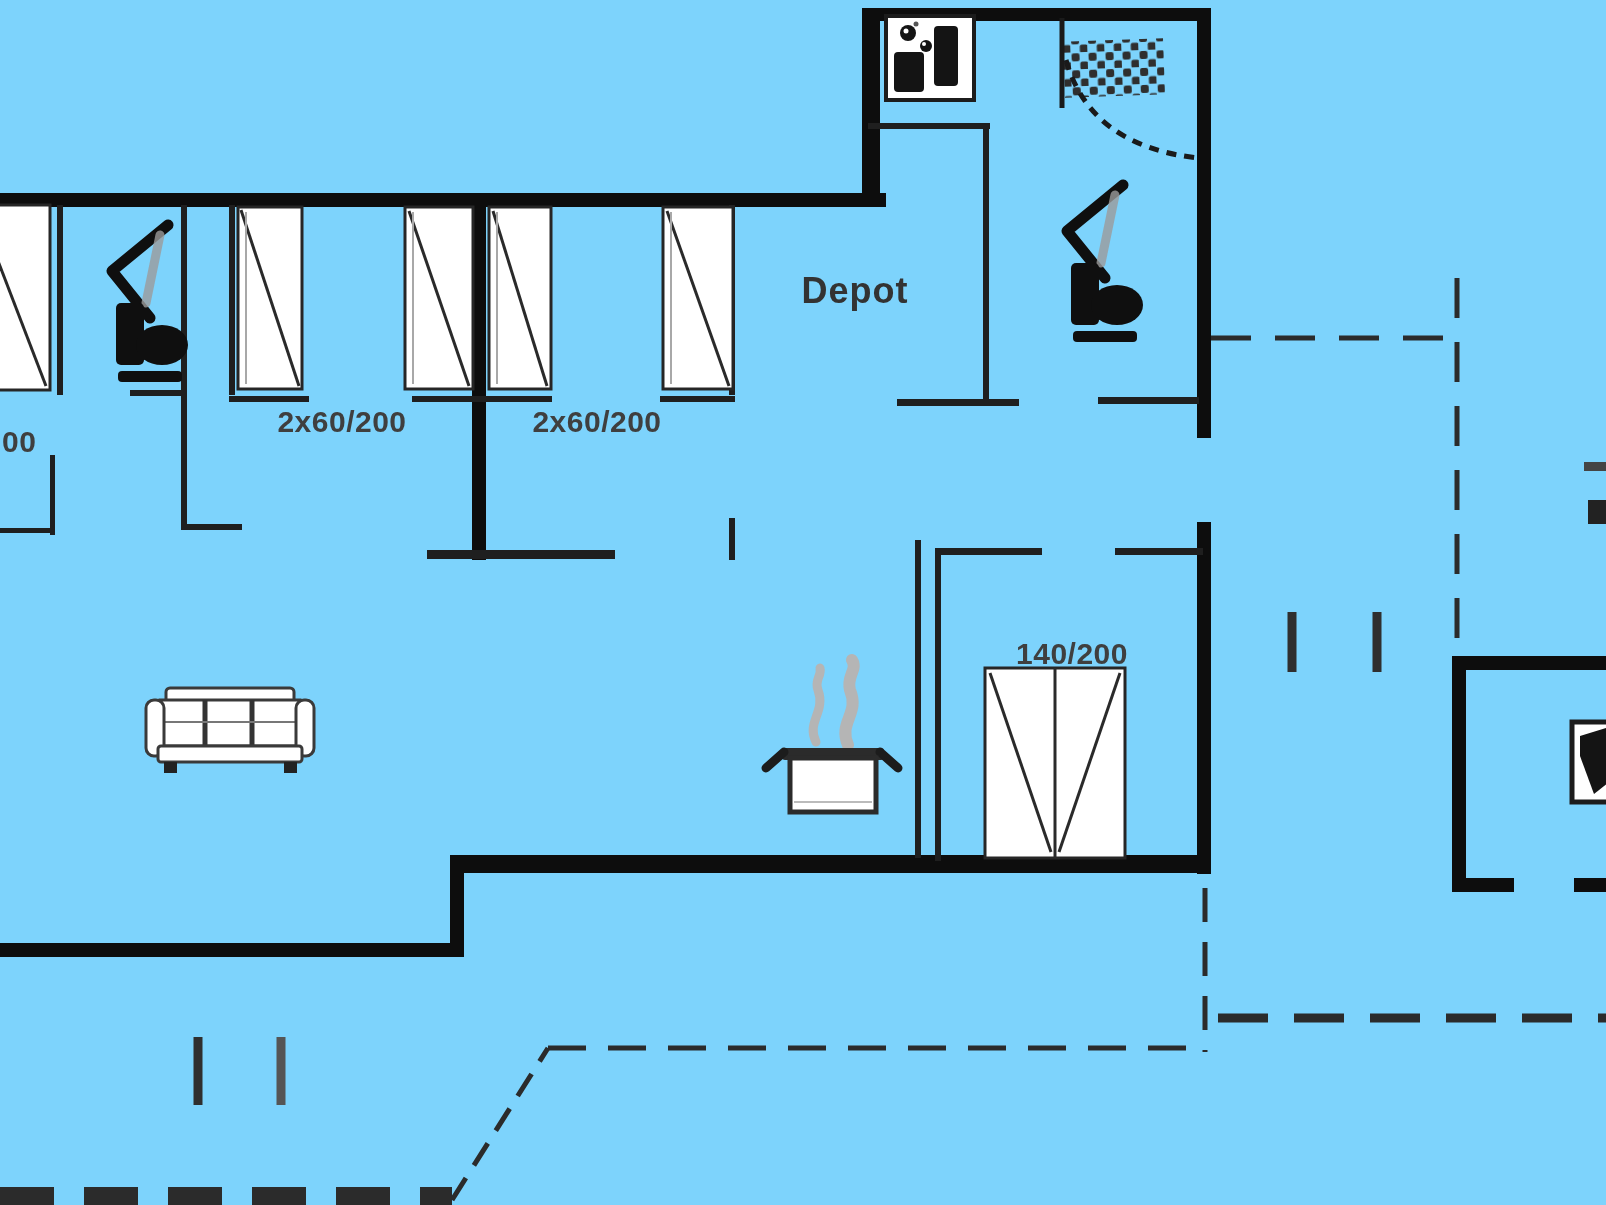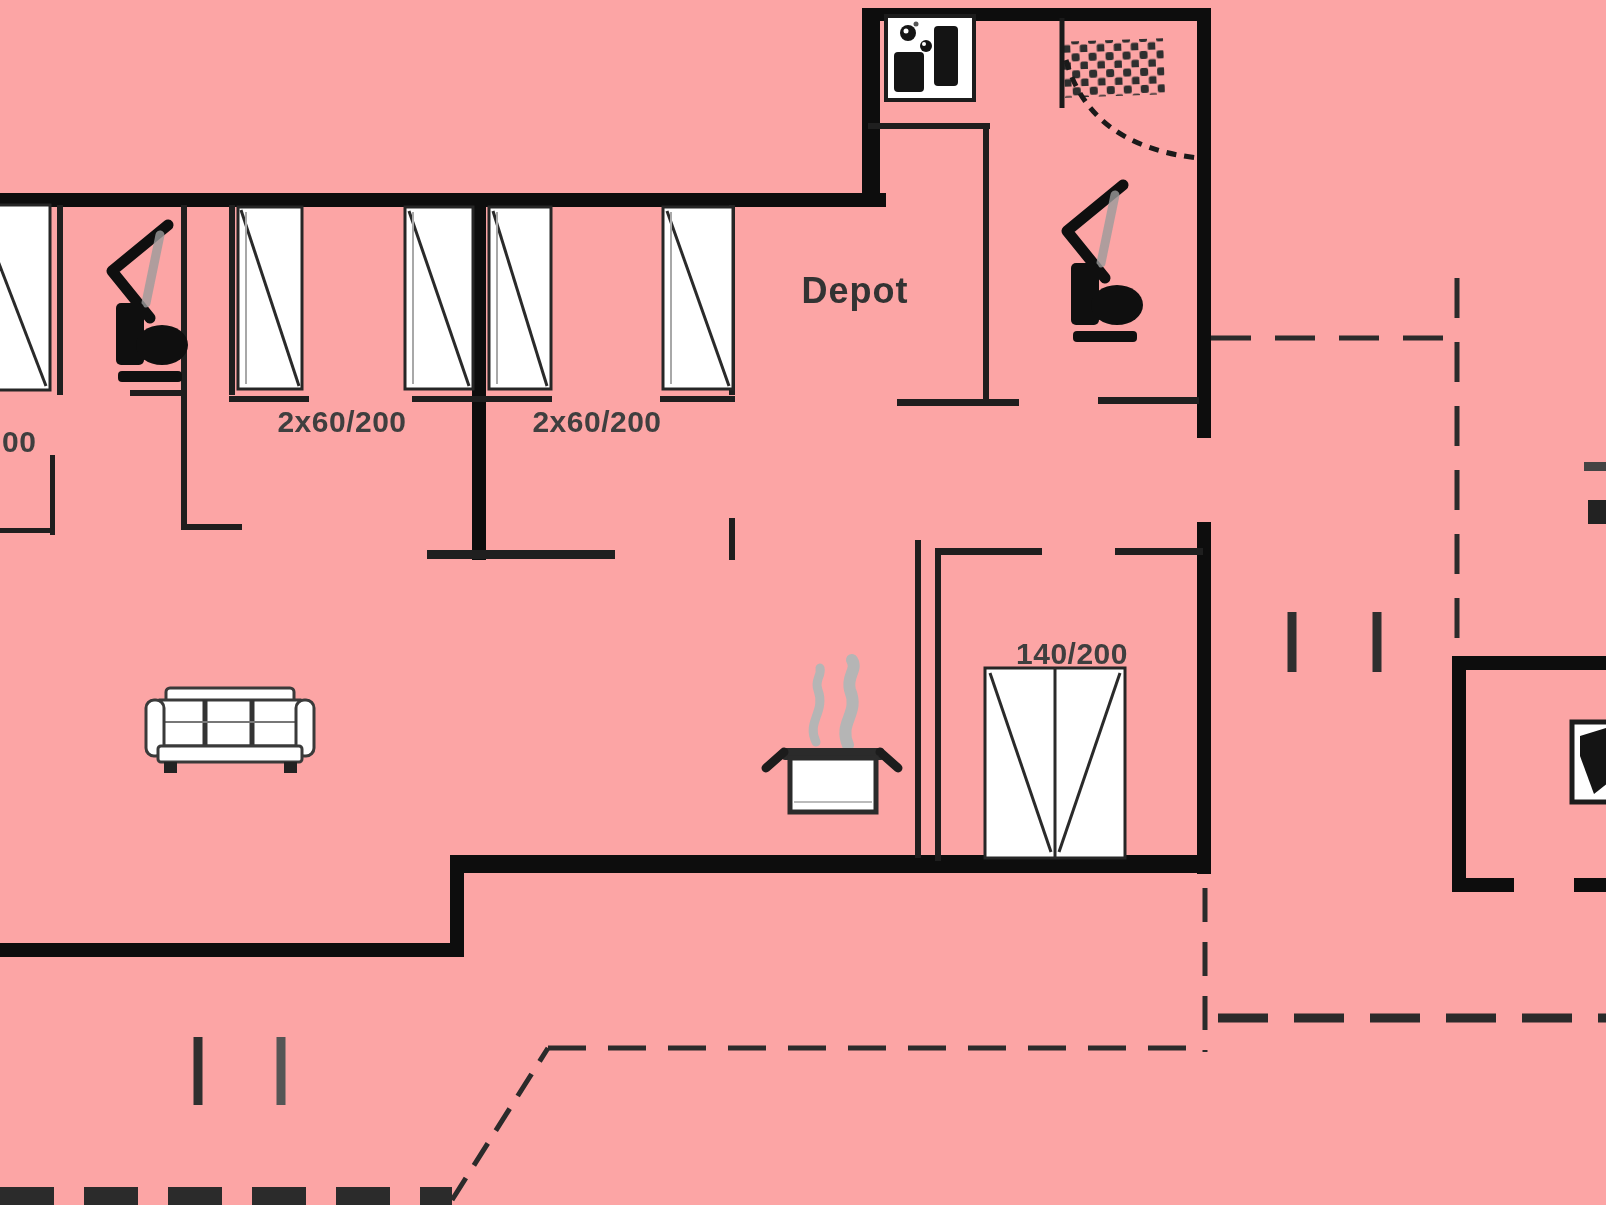--- a/index.html
+++ b/index.html
@@ -1,16 +1,16 @@
 <!DOCTYPE html>
 <html><head>
 <meta charset="utf-8">
 <style>
   html,body{margin:0;padding:0;background:#ffffff;}
-  .plan-wrap{position:relative;width:1606px;height:1205px;background:#fca5a5;overflow:hidden;}
+  .plan-wrap{position:relative;width:1606px;height:1205px;background:#7dd3fc;overflow:hidden;}
   svg{display:block;filter:blur(0.5px);}
   .wall{fill:#0d0d0d;}
   .twall{fill:#1f1f1f;}
   .bed{fill:#ffffff;stroke:#262626;stroke-width:3;}
   .bedline{stroke:#2a2a2a;stroke-width:3;fill:none;}
   .bedinset{stroke:#a8a8a8;stroke-width:2;fill:none;}
   .furn{fill:#ffffff;stroke:#3a3a3a;stroke-width:3;}
   .dark{fill:#141414;}
   .dashline{stroke:#2b2b2b;fill:none;}
   .dim-label{font:bold 30px "Liberation Sans", sans-serif;fill:#3f3f3f;letter-spacing:0.5px;}

